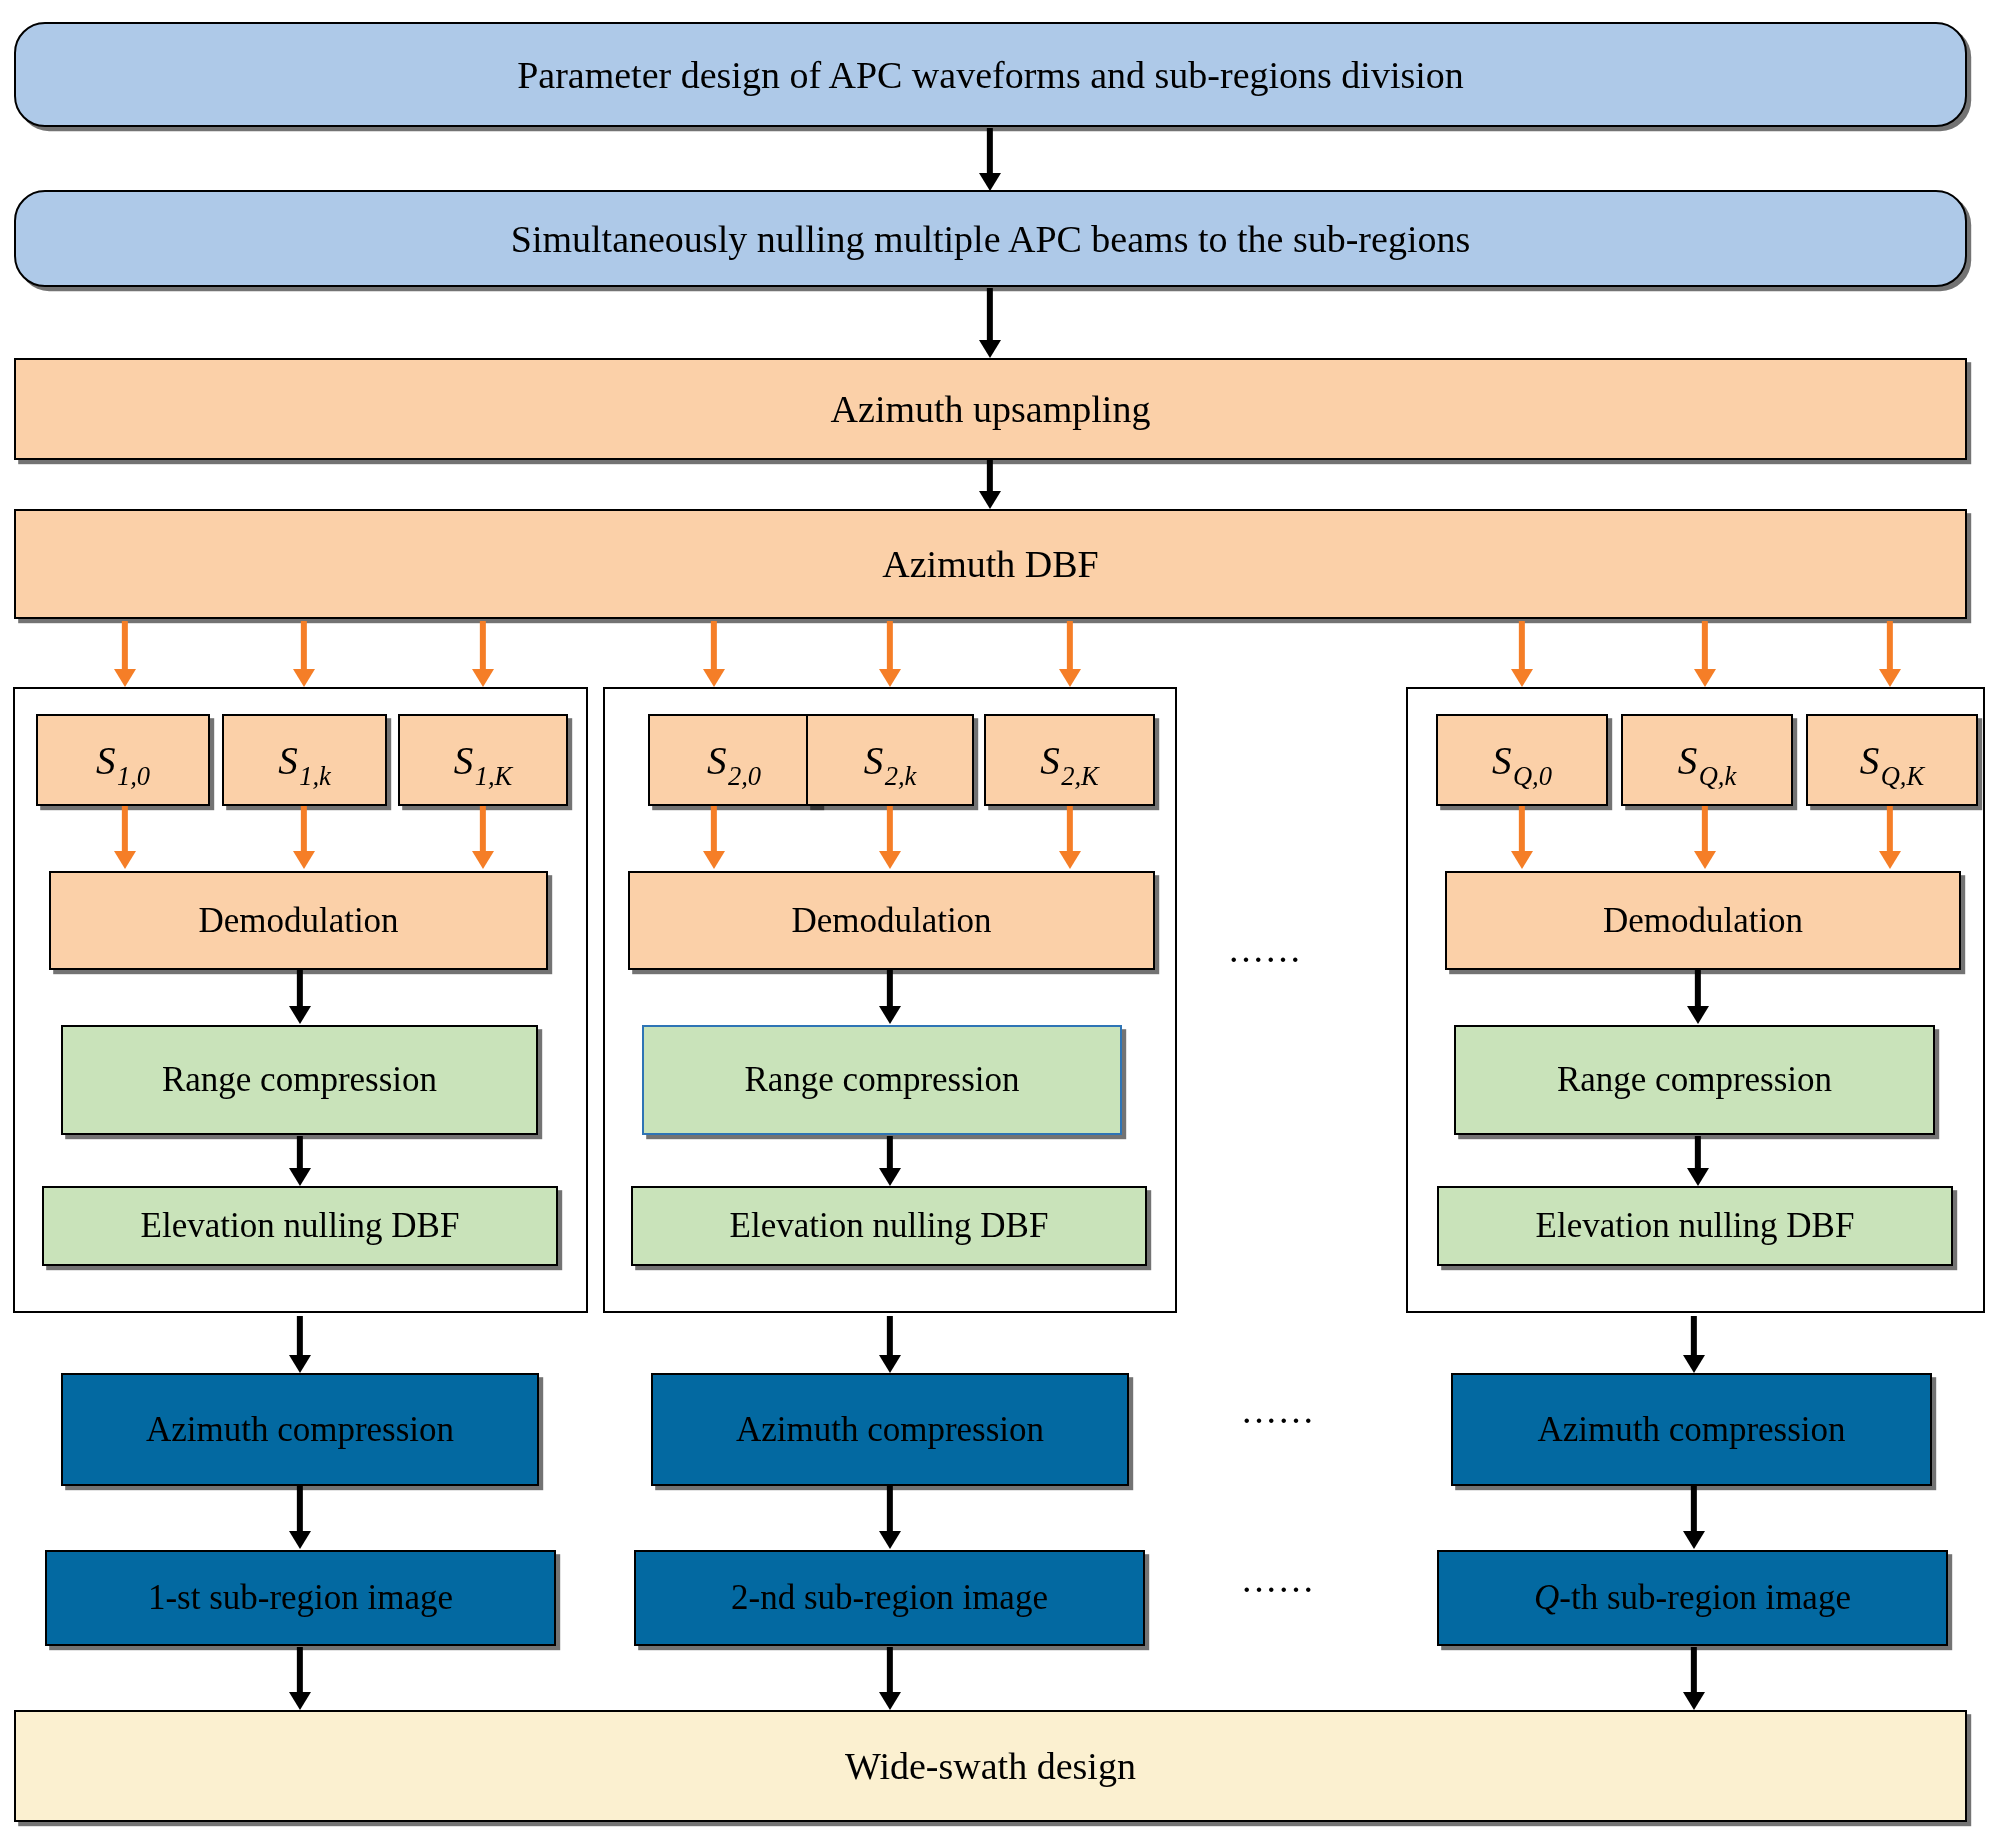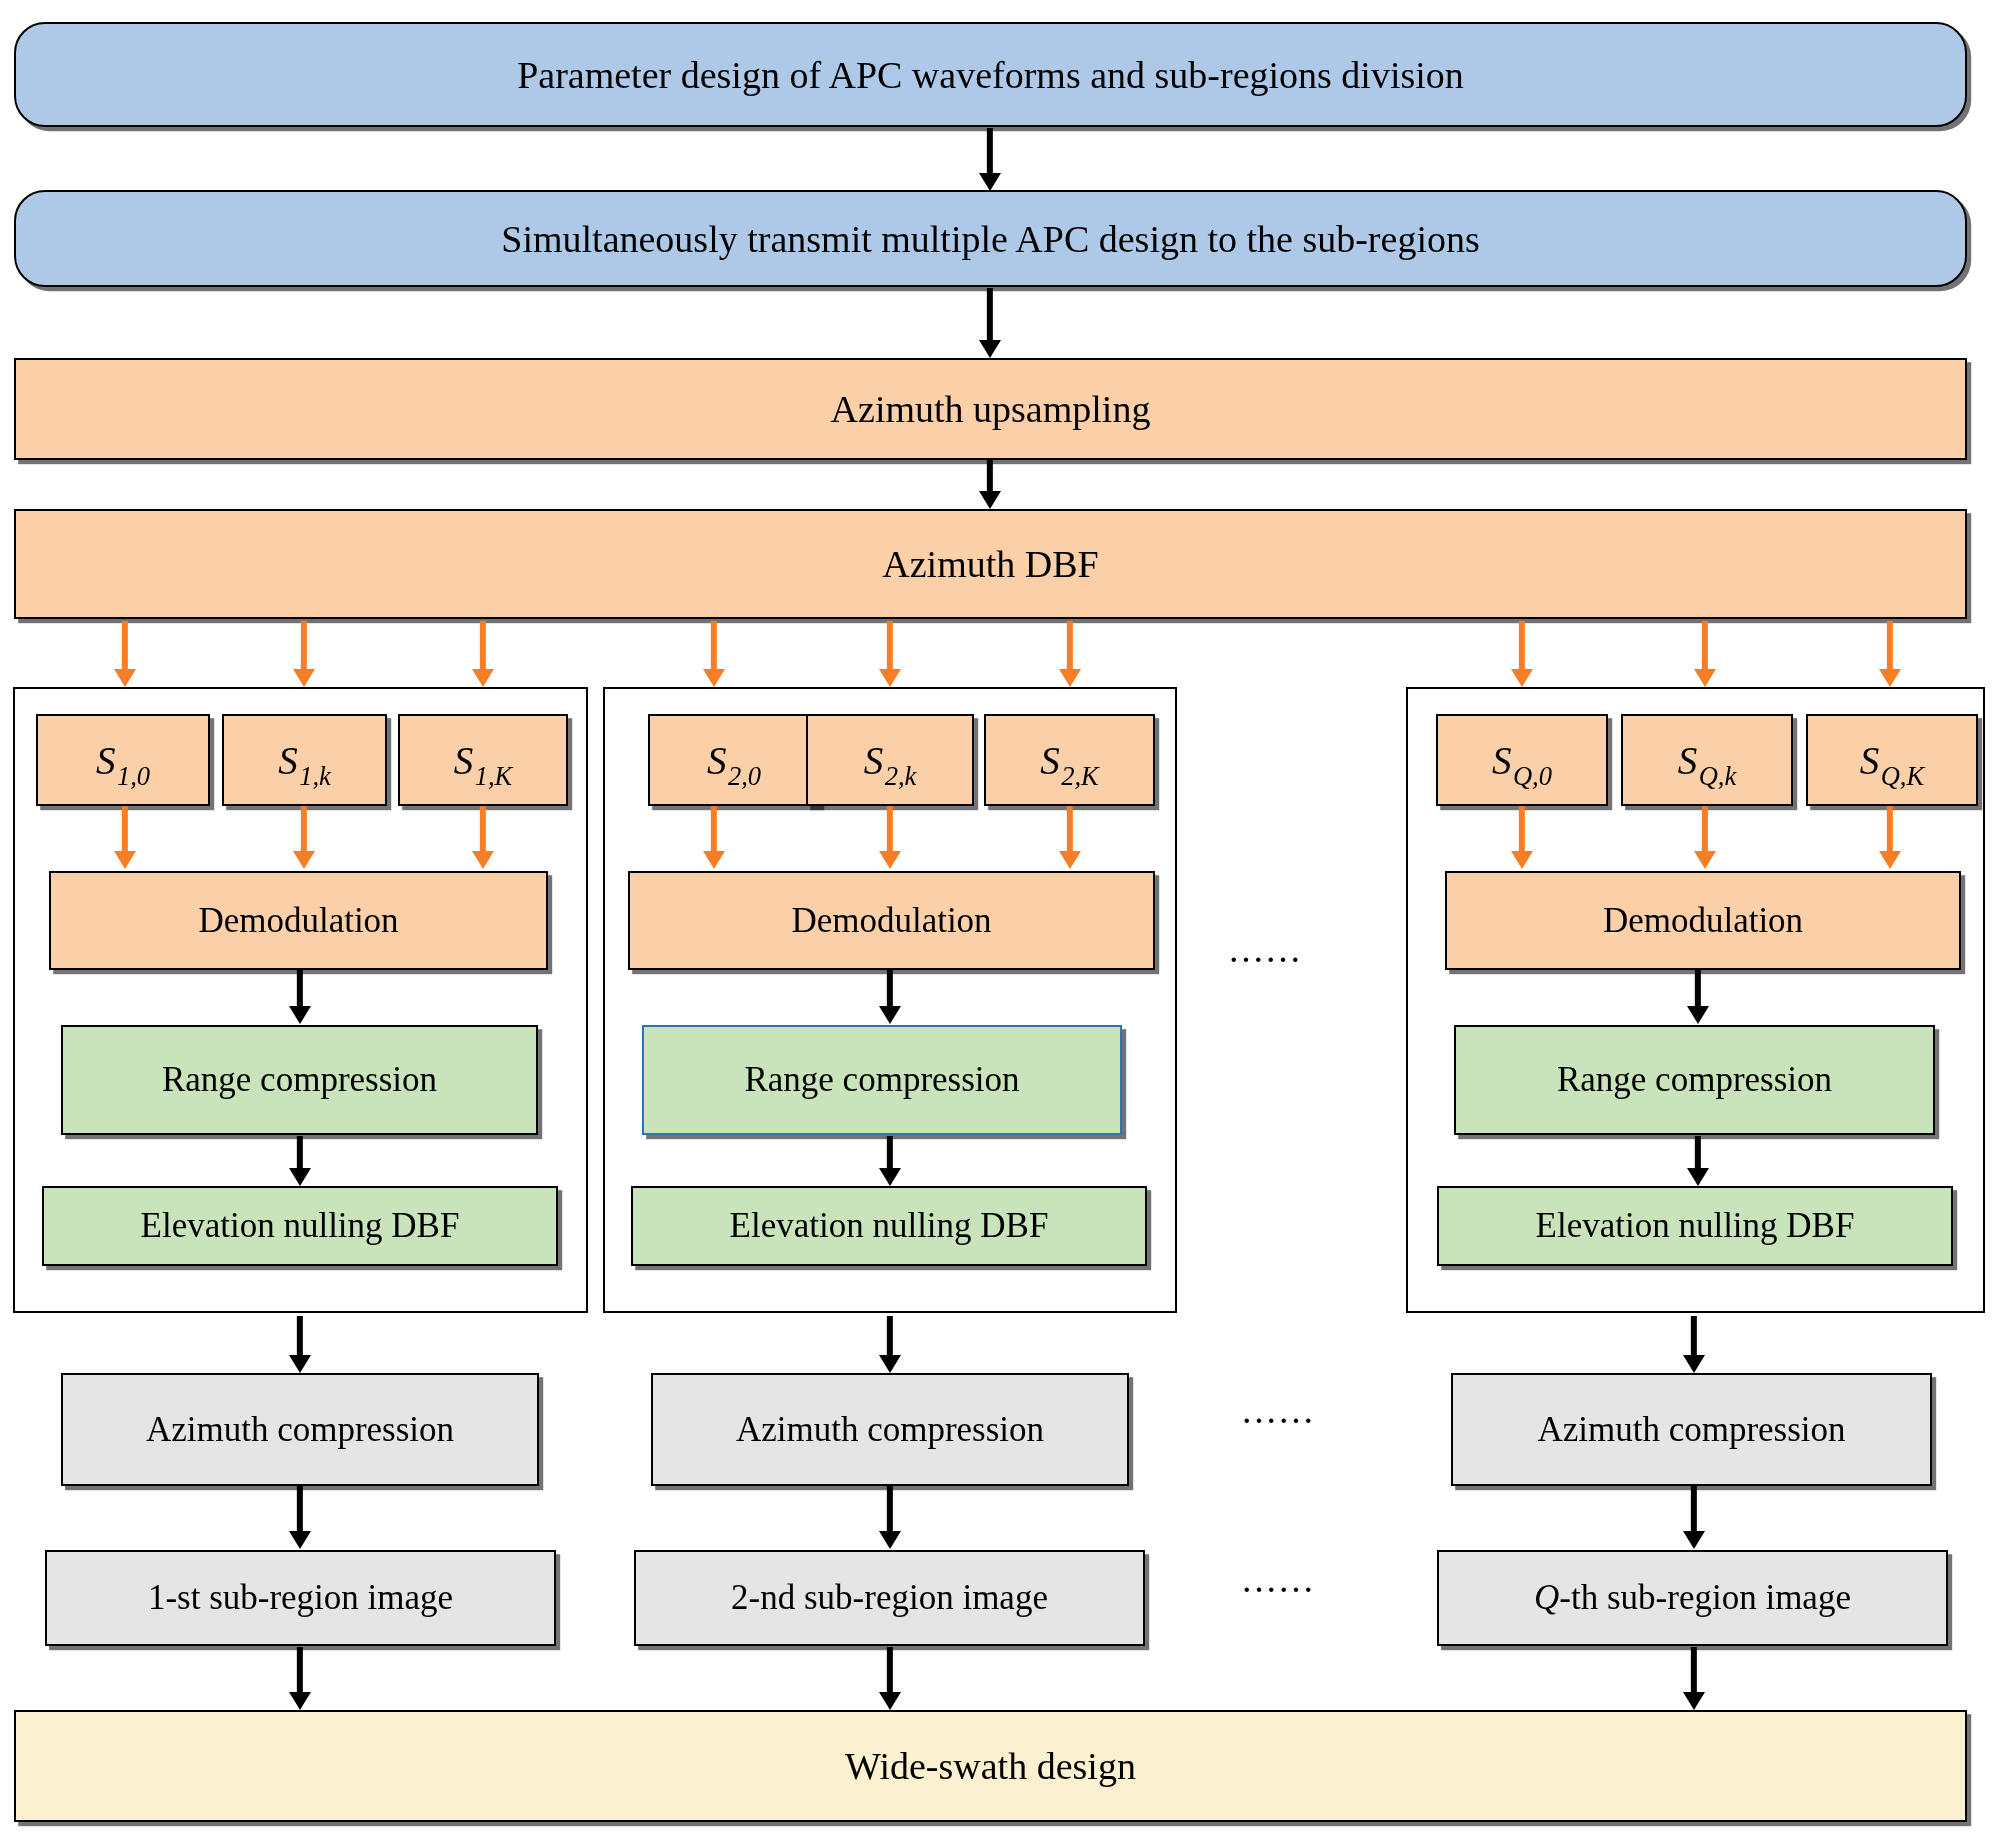--- a/index.html
+++ b/index.html
@@ -14,21 +14,21 @@
     justify-content: center;
     text-align: center;
     font-size: 36px;
     box-shadow: 4.2px 4.2px 0 rgba(0,0,0,0.55);
     background: #fff;
   }
   .row  { left: 14px; width: 1953px; font-size: 38px; }
   .blue   { background: #aec9e8; border-radius: 31px; }
   .orange { background: #fbd0a8; justify-content: center; }
   .green  { background: #c9e3ba; }
-  .yellow { background: #e5e5e5; }
+  .yellow { background: #0369a1; }
   .cream  { background: #fbf0d0; }
   .blueborder { border: 2.8px solid #2e74b5; }
 
   .container {
     position: absolute;
     top: 687px; height: 626px;
     background: #fff;
     border: 2.1px solid #000;
   }
 
@@ -67,21 +67,21 @@
 </head>
 <body>
 
 <div class="box row blue" style="top:22px;height:105px;">
   <span>Parameter design of APC waveforms and sub-regions division</span>
 </div>
 
 <div class="arr black" style="left:979px;top:128px;height:63px;"></div>
 
 <div class="box row blue" style="top:190px;height:97px;">
-  <span>Simultaneously transmit multiple APC design to the sub-regions</span>
+  <span>Simultaneously nulling multiple APC beams to the sub-regions</span>
 </div>
 
 <div class="arr black" style="left:979px;top:288px;height:70px;"></div>
 
 <div class="box row orange" style="top:358px;height:102px;">
   <span>Azimuth upsampling</span>
 </div>
 
 <div class="arr black" style="left:979px;top:460px;height:49px;"></div>
 

